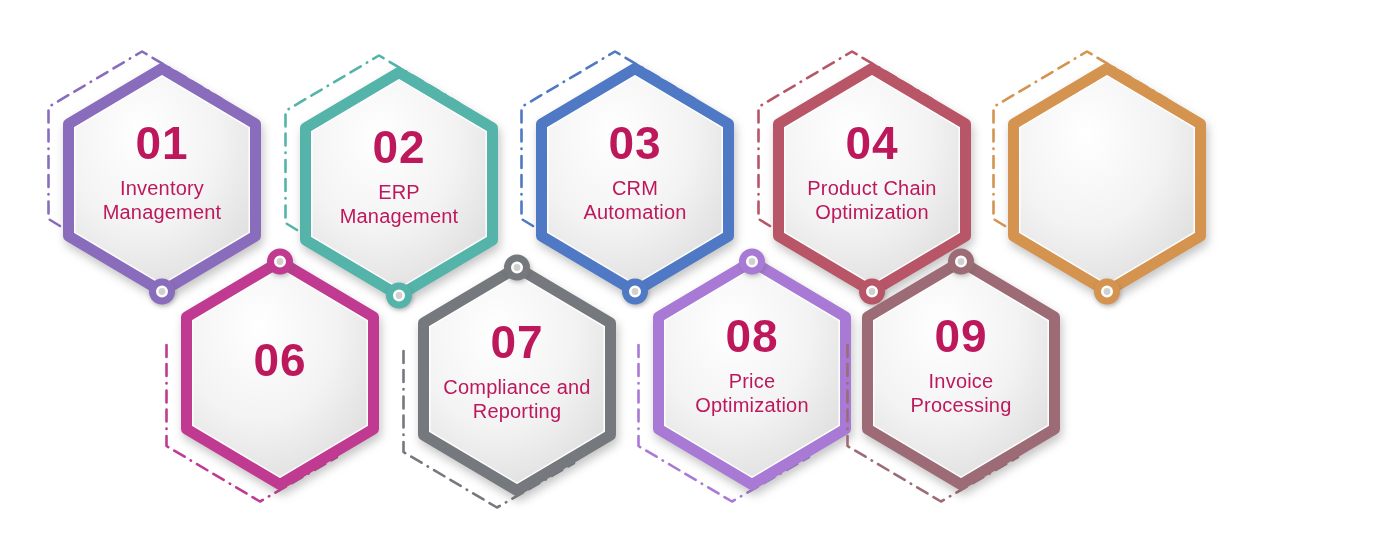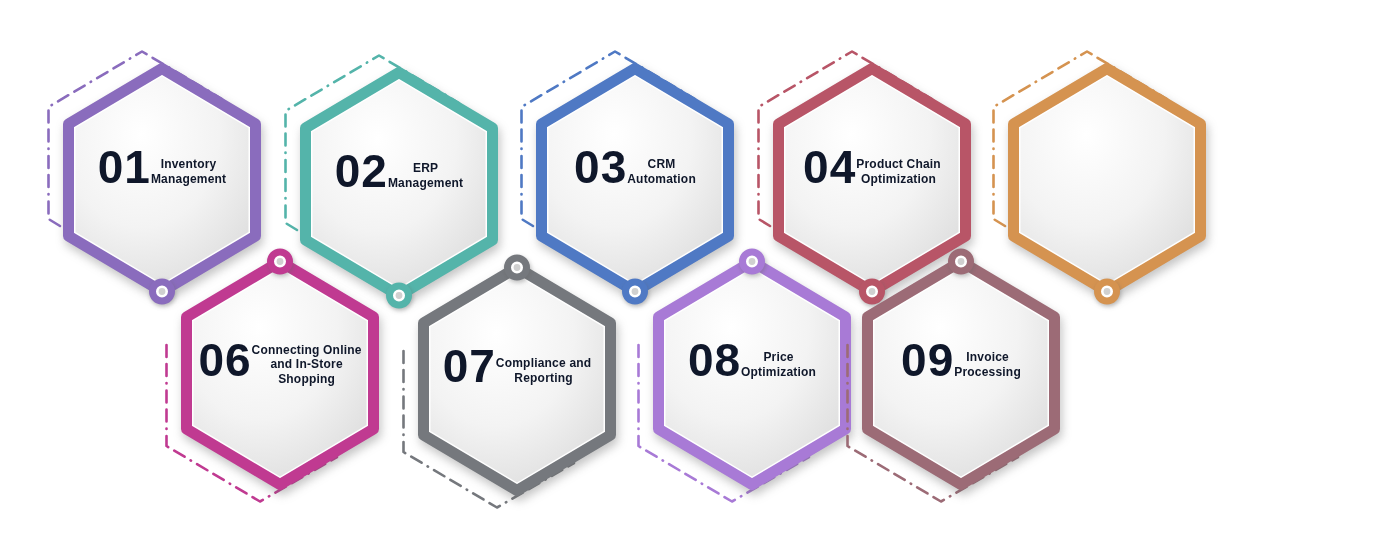--- a/index.html
+++ b/index.html
@@ -60,37 +60,37 @@
   }
   .hex-text {
     position: absolute;
     left: 30px;
     top: 30px;
     width: 200px;
     height: 235px;
     box-sizing: border-box;
     padding-bottom: 16px;
     display: flex;
-    flex-direction: row;
+    flex-direction: column;
     align-items: center;
     justify-content: center;
     text-align: center;
-    color: #0f172a;
+    color: #be185d;
     pointer-events: none;
   }
   .num {
     font-size: 46px;
     font-weight: 700;
     line-height: 1;
     letter-spacing: 1px;
     margin-bottom: 10px;
   }
   .label {
-    font-size: 12px;
-    font-weight: 700;
+    font-size: 20px;
+    font-weight: 400;
     line-height: 1.2;
     letter-spacing: 0.2px;
     white-space: pre-line;
   }
 </style>
 </head>
 <body>
 
 <svg width="0" height="0" style="position:absolute" aria-hidden="true">
   <defs>
@@ -201,23 +201,20 @@
         <polygon class="hex-border" points="100,6.5 193.5,62 193.5,174 100,229.5 6.5,174 6.5,62" stroke="#c03a91"></polygon>
         <polygon class="hex-fill" fill="url(#hexgrad)" points="100,14.5 186.5,66 186.5,170 100,221.5 13.5,170 13.5,66"></polygon>
       </g>
       <g class="rivet-group">
         <circle class="rivet" cx="100" cy="6.5" r="9.5" stroke="#c03a91"></circle>
         <circle class="rivet-hole" cx="100" cy="6.5" r="3.4"></circle>
       </g>
     </svg>
     <div class="hex-text">
       <div class="num">06</div>
-      <div class="label">Connecting Online
-and In-Store
-Shopping</div>
     </div>
   </div>
 
   <div class="hex-unit" style="left:387px; top:231px;">
     <svg class="hex-svg" width="260" height="300" viewBox="-30 -30 260 300">
       <path class="dash" d="M -13.5 90 L -13.5 191 L 80 246.5 L 157 202" stroke="#75787d"></path>
       <g class="solid-group">
         <polygon class="hex-border" points="100,6.5 193.5,62 193.5,174 100,229.5 6.5,174 6.5,62" stroke="#75787d"></polygon>
         <polygon class="hex-fill" fill="url(#hexgrad)" points="100,14.5 186.5,66 186.5,170 100,221.5 13.5,170 13.5,66"></polygon>
       </g>

